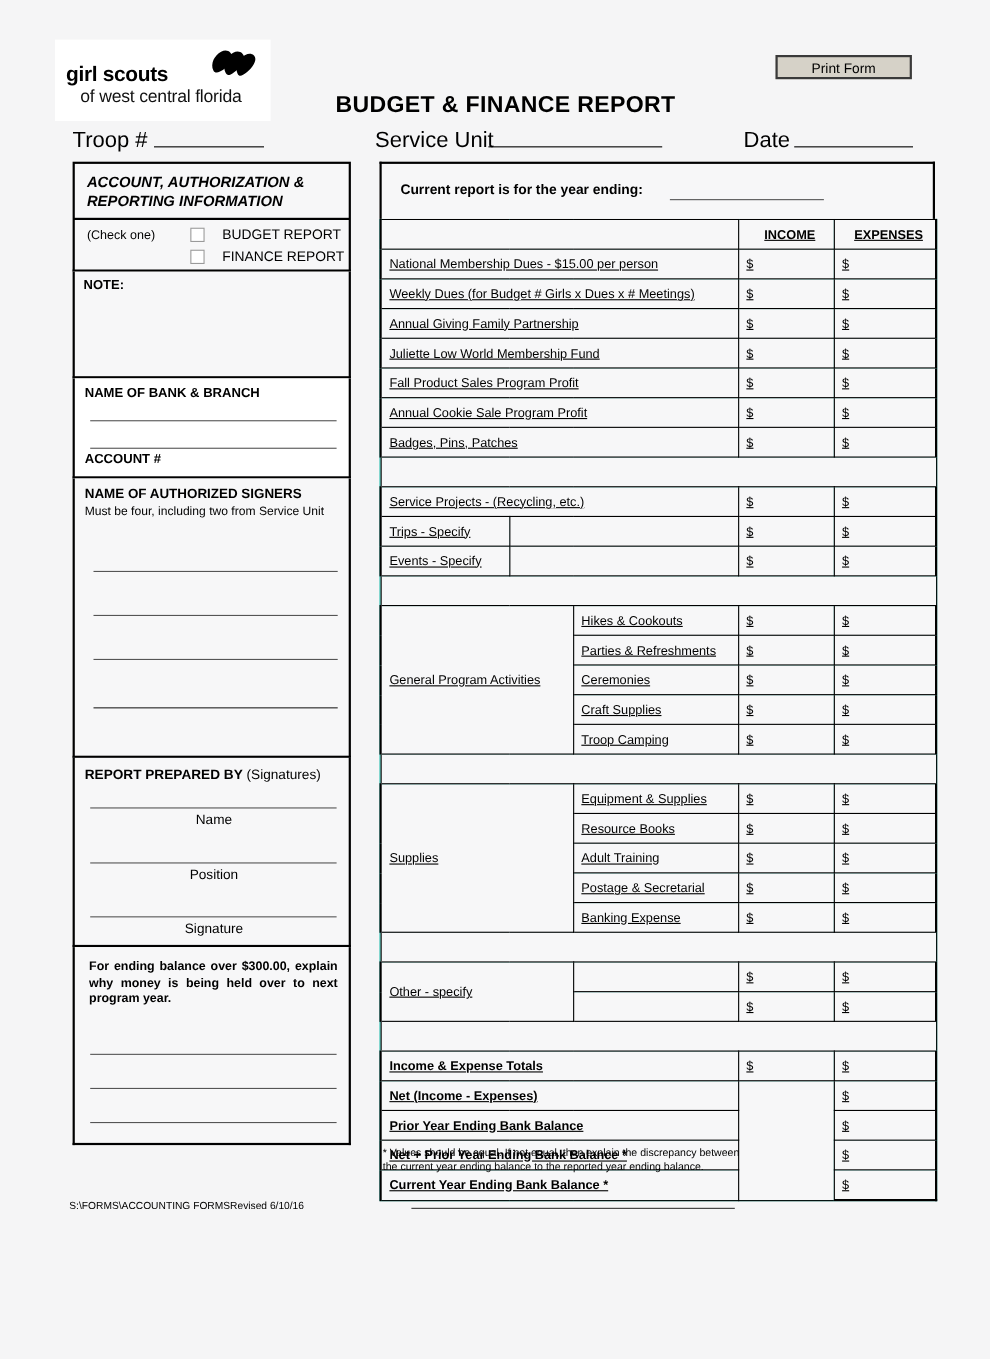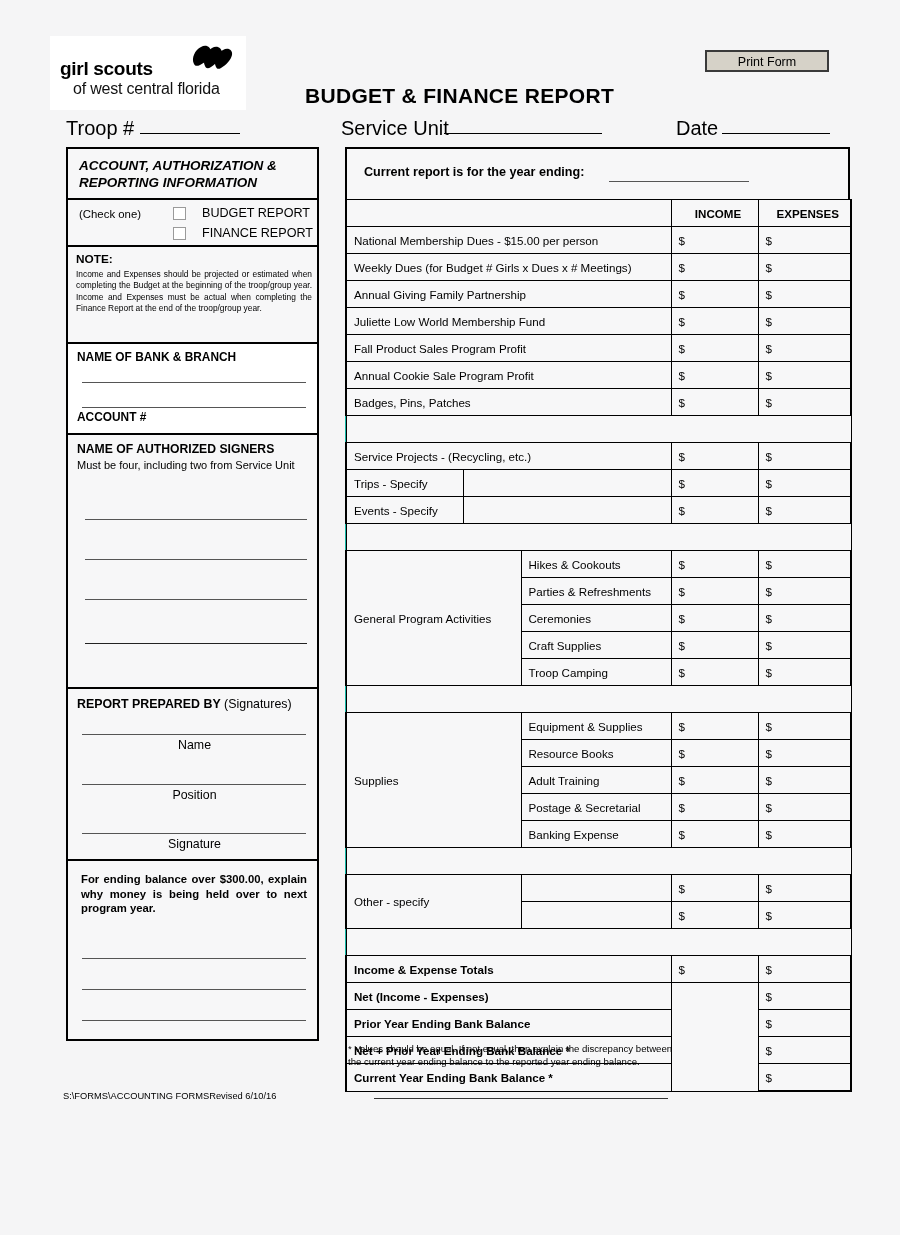--- a/index.html
+++ b/index.html
@@ -56,21 +56,21 @@
   }
   .small-note{font-size:8.4px;line-height:11.3px;text-align:justify;}
 
   .chk{
     position:absolute;width:13px;height:13px;
     border:1px solid #9a9a9a;background:#fff;box-sizing:border-box;
   }
 
   
   #tbl-wrap{position:absolute;left:345px;top:147px;width:505px;}
-  table.ft{border-collapse:collapse;width:505px;table-layout:fixed;background:#14b8a6;}
+  table.ft{border-collapse:collapse;width:505px;table-layout:fixed;background:#14b8a6;text-decoration:underline;}
   table.ft td{
     border:1.5px solid #000;
     font-size:11.6px;
     padding:0 0 0 7px;
     height:26px;
     vertical-align:middle;
     background:#f7f7f8;
   }
   td.gap{border-left:2px solid #000;border-right:2px solid #000;
          border-top:1.5px solid #000;border-bottom:1.5px solid #000;height:13px;}
@@ -139,21 +139,20 @@
     <div class="box" style="left:0;top:53px;width:253px;height:47px;border-top:none;">
       <div style="position:absolute;left:11px;top:8px;font-size:11.4px;">(Check one)</div>
       <div class="chk" style="left:105px;top:7px;"></div>
       <div style="position:absolute;left:134px;top:6px;font-size:12.6px;">BUDGET REPORT</div>
       <div class="chk" style="left:105px;top:27px;"></div>
       <div style="position:absolute;left:134px;top:26px;font-size:12.6px;">FINANCE REPORT</div>
     </div>
 
     <div class="box" style="left:0;top:100px;width:253px;height:97px;border-top:none;">
       <div style="position:absolute;left:8px;top:5px;font-size:11.8px;font-weight:bold;">NOTE:</div>
-      <div class="small-note" style="position:absolute;left:8px;top:22px;width:236px;">Income and Expenses should be projected or estimated when completing the Budget at the beginning of the troop/group year. Income and Expenses must be actual when  completing the Finance Report at the end of  the troop/group year.</div>
     </div>
 
     <div class="box" style="left:0;top:197px;width:253px;height:91px;border-top:none;background:#ffffff;">
       <div style="position:absolute;left:9px;top:6px;font-size:11.9px;font-weight:bold;">NAME OF BANK &amp; BRANCH</div>
       <div class="sig-line" style="left:14px;top:38px;width:224px;"></div>
       <div class="sig-line" style="left:14px;top:63px;width:224px;"></div>
       <div style="position:absolute;left:9px;top:66px;font-size:11.9px;font-weight:bold;">ACCOUNT #</div>
       <div class="sig-line" style="left:14px;top:95px;width:224px;"></div>
     </div>
 

